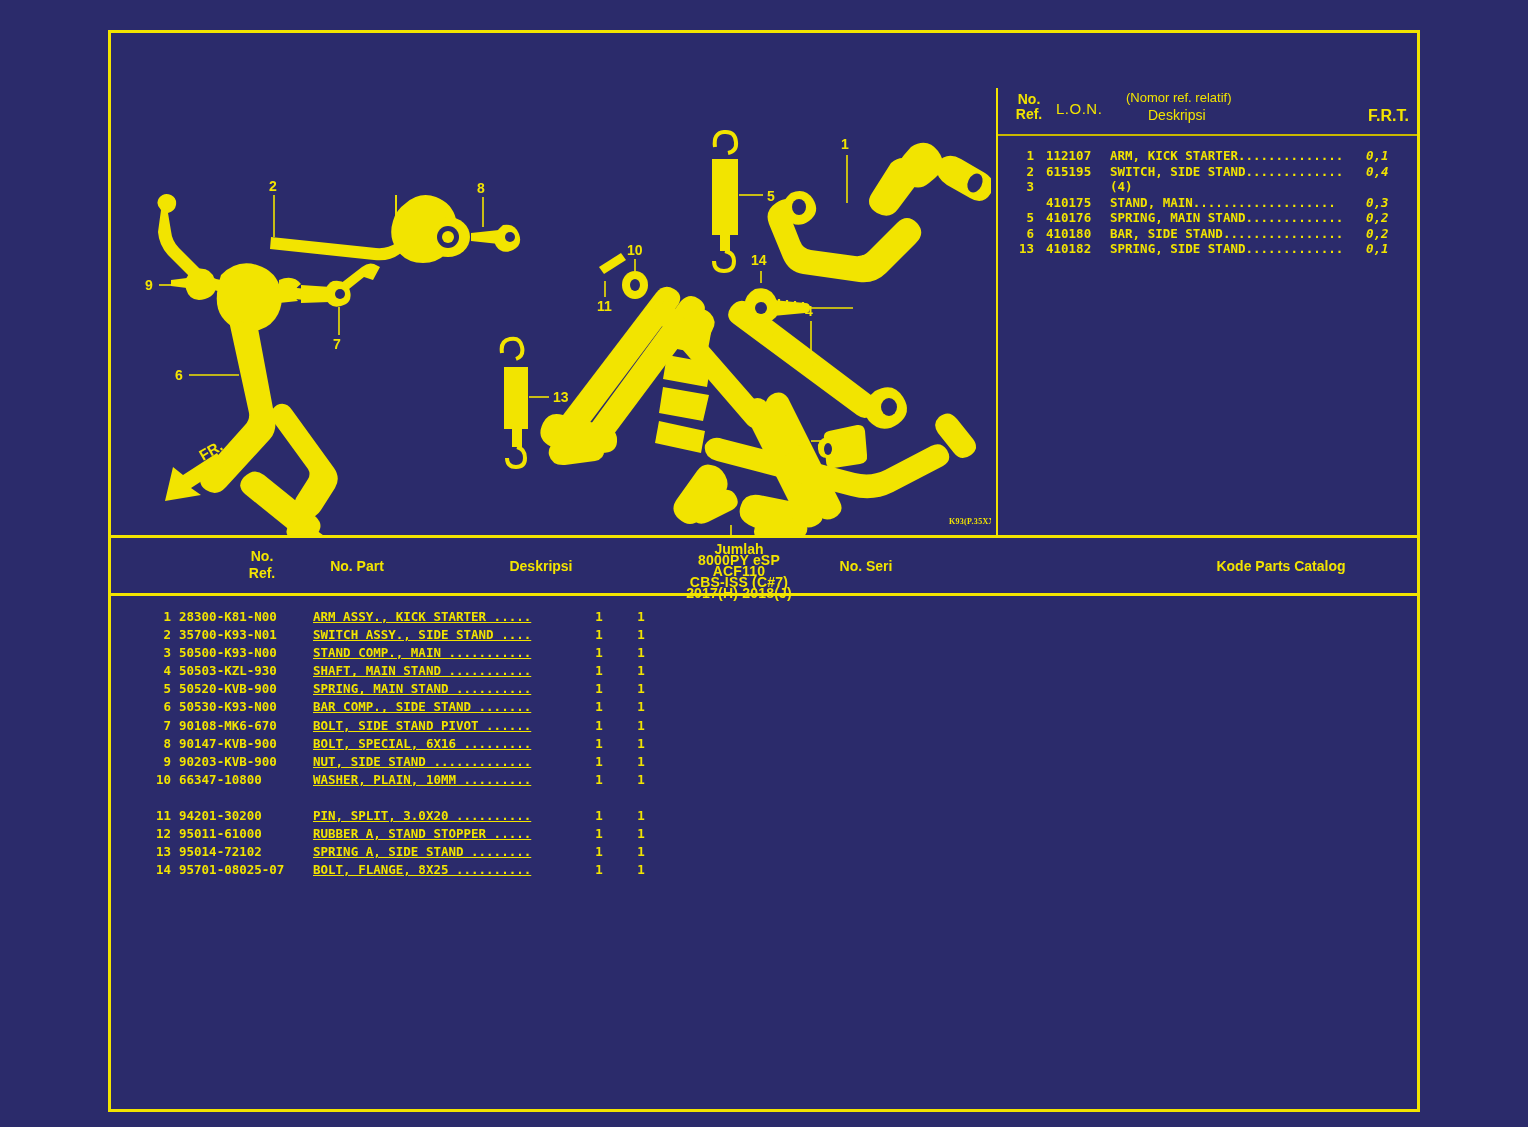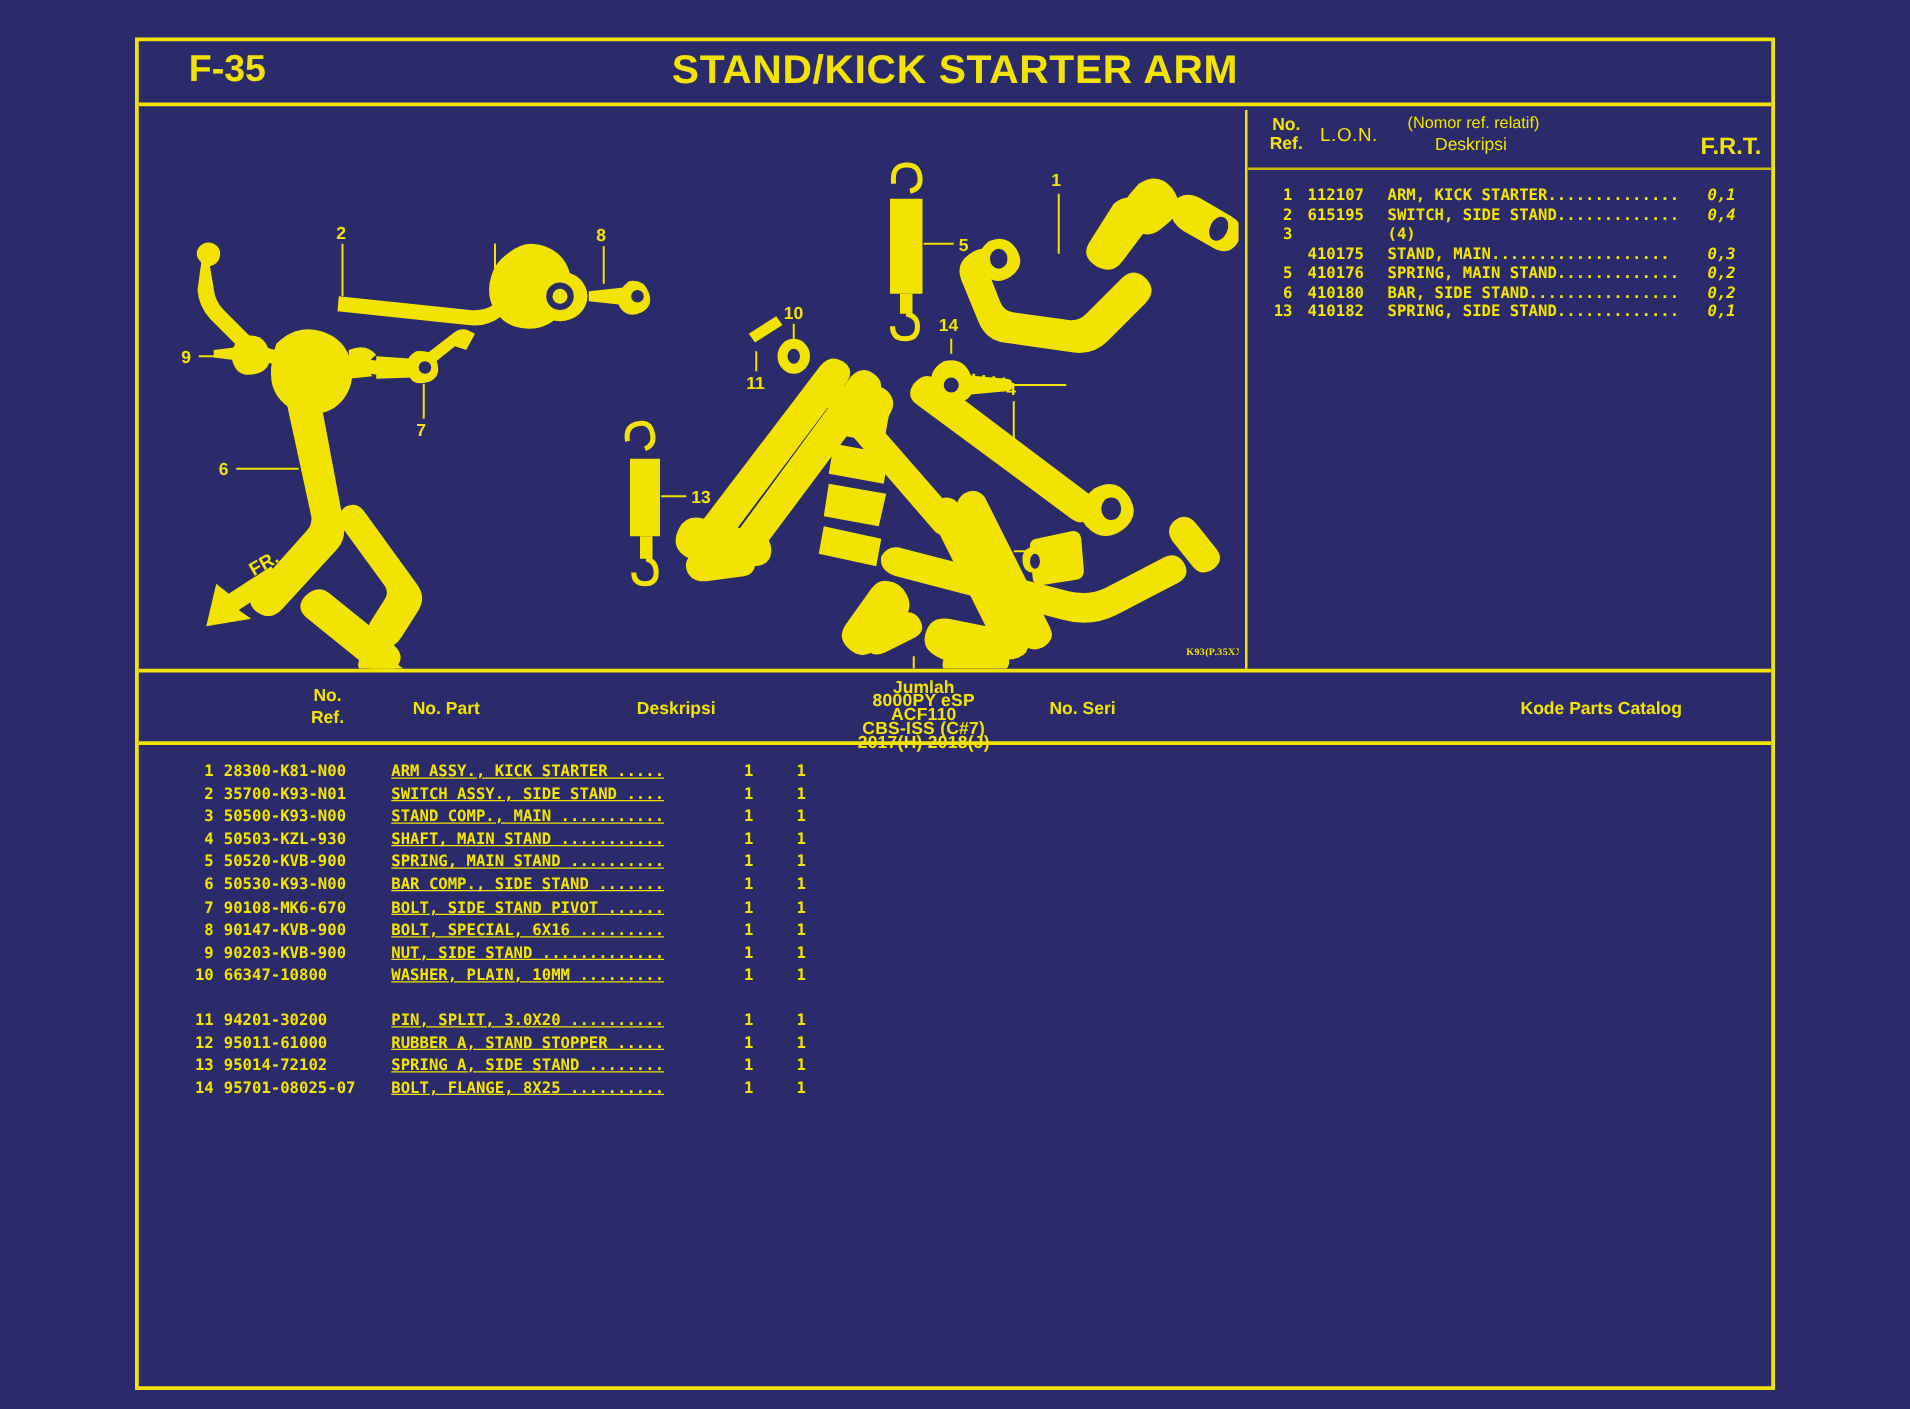--- a/index.html
+++ b/index.html
@@ -64,21 +64,21 @@
   .lonhead{
     position:absolute;left:0;top:0;width:100%;height:48px;
     border-bottom:2px solid #c9b800;
     box-sizing:border-box;
     color:#f2e400;
   }
   .lonhead .c1{position:absolute;left:10px;top:4px;font-size:14px;line-height:15px;text-align:center;width:42px;font-weight:bold;}
   .lonhead .c2{position:absolute;left:58px;top:12px;font-size:15px;font-weight:normal;letter-spacing:0.5px;}
   .lonhead .c3a{position:absolute;left:128px;top:2px;font-size:13px;}
   .lonhead .c3b{position:absolute;left:150px;top:19px;font-size:14px;}
-  .lonhead .c4{position:absolute;right:8px;top:19px;font-size:19px;font-weight:bold;}
+  .lonhead .c4{position:absolute;right:8px;top:19px;font-size:16px;font-weight:bold;}
 
   .lonbody{
     position:absolute;left:0;top:48px;width:100%;
     padding-top:12px;
     font-family:"DejaVu Sans Mono", monospace;
     color:#f2e400;
     font-size:12.5px;
     font-weight:bold;
     line-height:15.5px;
   }
@@ -133,24 +133,20 @@
   .ln{stroke:#f2e400;stroke-width:1.6;fill:none;}
   .lbl{fill:#f2e400;font-family:"Liberation Sans",sans-serif;font-size:14px;font-weight:bold;}
 </style>
 </head>
 <body>
 
 <div class="page">
 
   <div class="frame"></div>
 
-  <div class="titlebar">
-    <div class="pagecode">F-35</div>
-    <div class="maintitle">STAND/KICK STARTER ARM</div>
-  </div>
 
   <div class="illus">
     <svg width="880" height="450" viewBox="0 0 880 450" xmlns="http://www.w3.org/2000/svg">
 
       <g>
         <path class="part" d="M50,125 q-6,-6 -2,-12 q5,-6 12,-3 q6,3 5,10 q-1,6 -8,8 l3,18 q1,10 8,17 l22,22 q8,8 20,10 l95,10 q14,2 24,-6 l22,-17 q6,-5 12,-3 l6,3 -7,13 -9,-3 -20,16 q-12,10 -30,8 l-96,-10 q-16,-2 -27,-13 l-23,-23 q-9,-10 -10,-23 z"></path>
                 <path class="part" d="M160,152 l105,11 q12,1 20,-5 l20,-16 6,9 -21,17 q-11,9 -27,7 l-104,-11 z"></path>
       </g>
 
       <g>

